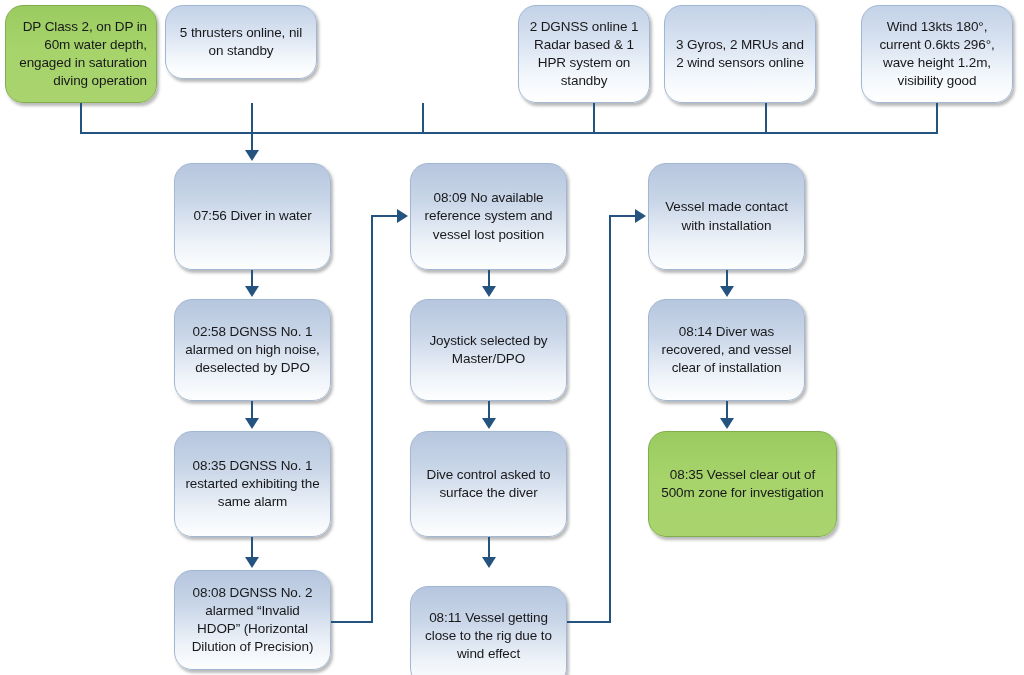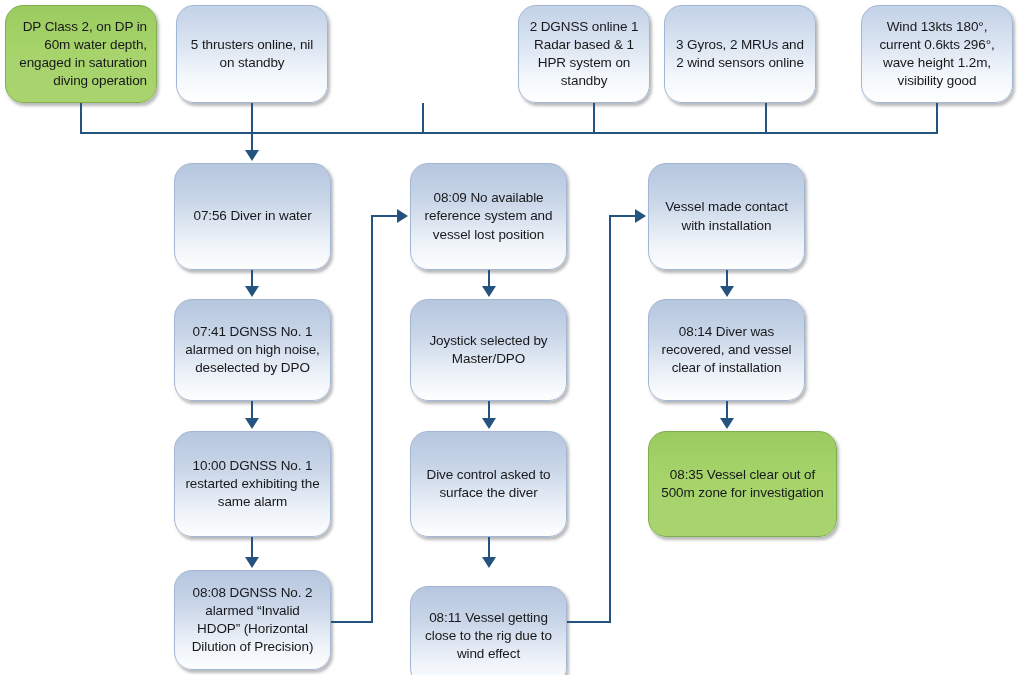--- a/index.html
+++ b/index.html
@@ -83,21 +83,21 @@
 </style>
 </head>
 <body>
 
 <div id="canvas">
 
   <div class="node green ctx-green" style="left:5px; top:5px; width:152px; height:98px;text-align:right;">
     <span class="txt">DP Class 2, on DP in 60m water depth, engaged in saturation diving operation</span>
   </div>
 
-  <div class="node ctx" style="left:176px; top:5px; width:152px; height:98px;">
+  <div class="node ctx" style="left:165px; top:5px; width:152px; height:74px;">
     <span class="txt">5 thrusters online, nil on standby</span>
   </div>
 
 
   <div class="node ctx" style="left:518px; top:5px; width:132px; height:98px;">
     <span class="txt">2 DGNSS online 1 Radar based &amp; 1 HPR system on standby</span>
   </div>
 
   <div class="node ctx" style="left:664px; top:5px; width:152px; height:98px;">
     <span class="txt">3 Gyros, 2 MRUs and 2 wind sensors online</span>
@@ -120,28 +120,28 @@
   <div class="arrowhead down" style="left:245px; top:150px;"></div>
 
   <div class="node flow" style="left:174px; top:163px; width:157px; height:107px;">
     <span class="txt">07:56 Diver in water</span>
   </div>
 
   <div class="conn v" style="left:251px; top:270px; height:18px;"></div>
   <div class="arrowhead down" style="left:245px; top:286px;"></div>
 
   <div class="node flow" style="left:174px; top:299px; width:157px; height:102px;">
-    <span class="txt">07:41 DGNSS No. 1 alarmed on high noise, deselected by DPO</span>
+    <span class="txt">02:58 DGNSS No. 1 alarmed on high noise, deselected by DPO</span>
   </div>
 
   <div class="conn v" style="left:251px; top:401px; height:19px;"></div>
   <div class="arrowhead down" style="left:245px; top:418px;"></div>
 
   <div class="node flow" style="left:174px; top:431px; width:157px; height:106px;">
-    <span class="txt">10:00 DGNSS No. 1 restarted exhibiting the same alarm</span>
+    <span class="txt">08:35 DGNSS No. 1 restarted exhibiting the same alarm</span>
   </div>
 
   <div class="conn v" style="left:251px; top:537px; height:22px;"></div>
   <div class="arrowhead down" style="left:245px; top:557px;"></div>
 
   <div class="node flow" style="left:174px; top:570px; width:157px; height:100px;">
     <span class="txt">08:08 DGNSS No. 2 alarmed “Invalid HDOP” (Horizontal Dilution of Precision)</span>
   </div>
 
   <div class="conn h" style="left:331px; top:621px; width:42px;"></div>

